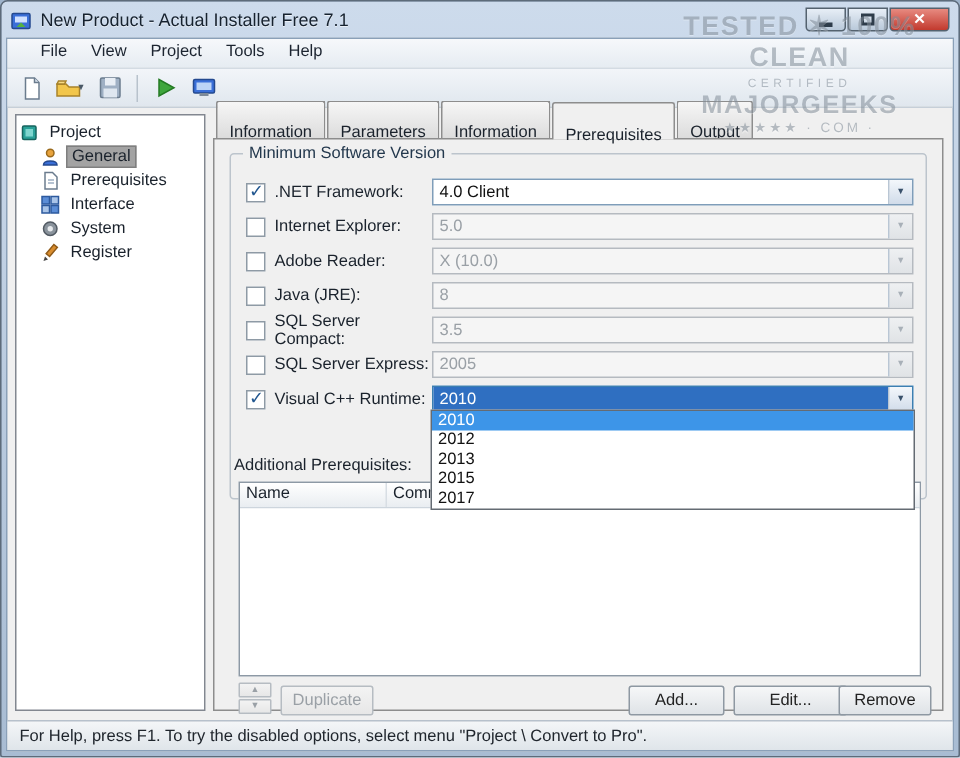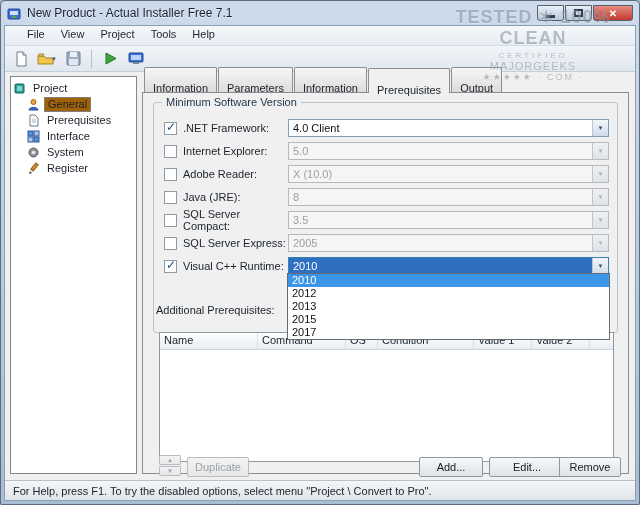--- a/index.html
+++ b/index.html
@@ -35,21 +35,21 @@
   .dd-arrow { font-size:6px; color:#4a5866; margin-left:-3px; }
 
   .workspace { position:relative; flex:1; }
 
   
   .tree-panel { position:absolute; left:5px; top:4px; width:127px; bottom:6px; background:#fff;
                 border:1px solid #828790; padding:3px 2px; }
   .tree-row { display:flex; align-items:center; gap:4px; height:16px; font-size:11px; color:#1a222c; }
   .tree-row.child { padding-left:14px; }
   .tree-label { padding:0 3px; line-height:13px; }
-  .tree-label.selected { background:#a16207; border:1px solid #7f7f7f; }
+  .tree-label.selected { background:#a3a3a3; border:1px solid #7f7f7f; }
 
   
   .tab-area { position:absolute; left:137px; top:1px; right:6px; bottom:6px; }
   .tab-strip { height:19px; display:flex; align-items:flex-end; padding-left:2px; }
   .tab { height:17px; line-height:16px; padding:12px 8px; margin-right:1px; font-size:11px; color:#1a222c;
          background:linear-gradient(#f6f6f6,#dcdcdc); border:1px solid #8d8d8d; border-bottom:none;
          border-radius:2px 2px 0 0; position:relative; z-index:1; }
   .tab.active { height:19px; line-height:19px; background:#f0f0f0; z-index:3; margin-bottom:-1px; }
   .tab-page { position:absolute; top:19px; left:0; right:0; bottom:0; background:#f0f0f0;
               border:1px solid #8d8d8d; z-index:2; }
@@ -77,21 +77,21 @@
   
   .droplist { position:absolute; left:144px; right:18px; top:180px; background:#fff;
               border:1px solid #646b73; z-index:30; }
   .dl-item { height:13px; line-height:13px; font-size:11px; padding:0 4px; color:#111; }
   .dl-item.selected { background:#3d95e8; color:#fff; }
 
   .ap-label { position:absolute; left:13px; top:211px; font-size:11px; color:#1a222c;text-align:center; }
 
   
   .ap-table { position:absolute; left:16px; right:14px; top:228px; height:130px; background:#fff;
-              border:1px solid #8d99a5; display:flex; flex-direction:column;margin-top:11px; }
+              border:1px solid #8d99a5; display:flex; flex-direction:column; }
   .ap-header { height:17px; display:flex; background:linear-gradient(#ffffff,#e9edf1);
                border-bottom:1px solid #cdd5dd; }
   .ap-col { font-size:11px; color:#1a222c; padding:1px 4px; border-right:1px solid #d8dee4;
             white-space:nowrap; overflow:hidden; }
   .c0{width:98px;} .c1{width:88px;} .c2{width:32px;} .c3{width:96px;} .c4{width:58px;} .c5{width:58px;}
   .cf{flex:1; border-right:none;}
   .ap-body { flex:1; background:#fff; }
 
   
   .btn { position:absolute; top:364px; height:20px; font-size:11px; color:#222; text-align:center;
@@ -105,21 +105,21 @@
   
   .statusbar { height:20px; display:flex; align-items:center; padding:0 8px;
                background:linear-gradient(#f4f6f8,#dfe5ea); border-top:1px solid #b7c1cc;
                font-size:11px; color:#20262d; white-space:nowrap; overflow:hidden; }
 
   
   .watermark { position:absolute; left:428px; top:5px; width:208px; text-align:center; z-index:50;
                color:#848f9a; opacity:.55; pointer-events:none; text-shadow:0 1px 0 rgba(255,255,255,.5); }
   .wm1 { font-size:18px; font-weight:bold; letter-spacing:1px; }
   .wm2 { font-size:8px; letter-spacing:3px; margin-top:2px; }
-  .wm3 { font-size:11px; font-weight:normal; letter-spacing:1px;text-align:center; }
+  .wm3 { font-size:17px; font-weight:bold; letter-spacing:1px;text-align:center; }
   .wm4 { font-size:9px; letter-spacing:2px; }
 </style>
 </head>
 <body>
 
 <div id="stage">
   <div class="frame">
 
     <div class="titlebar">
       <svg width="15" height="15">

